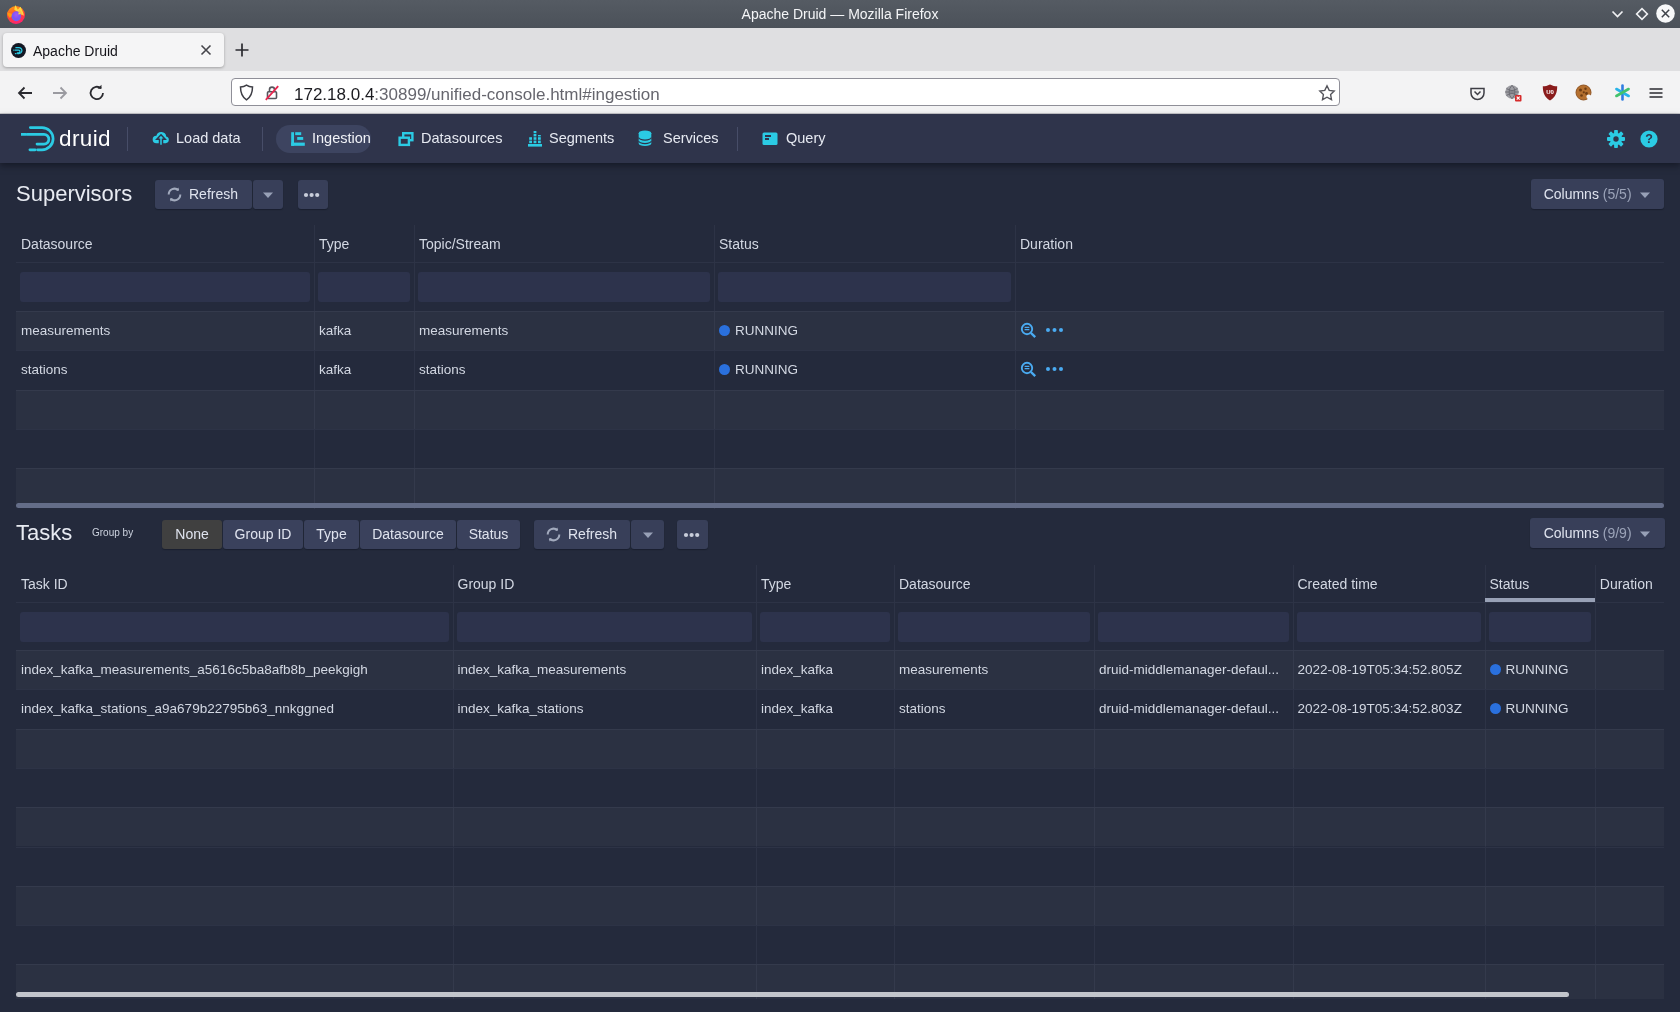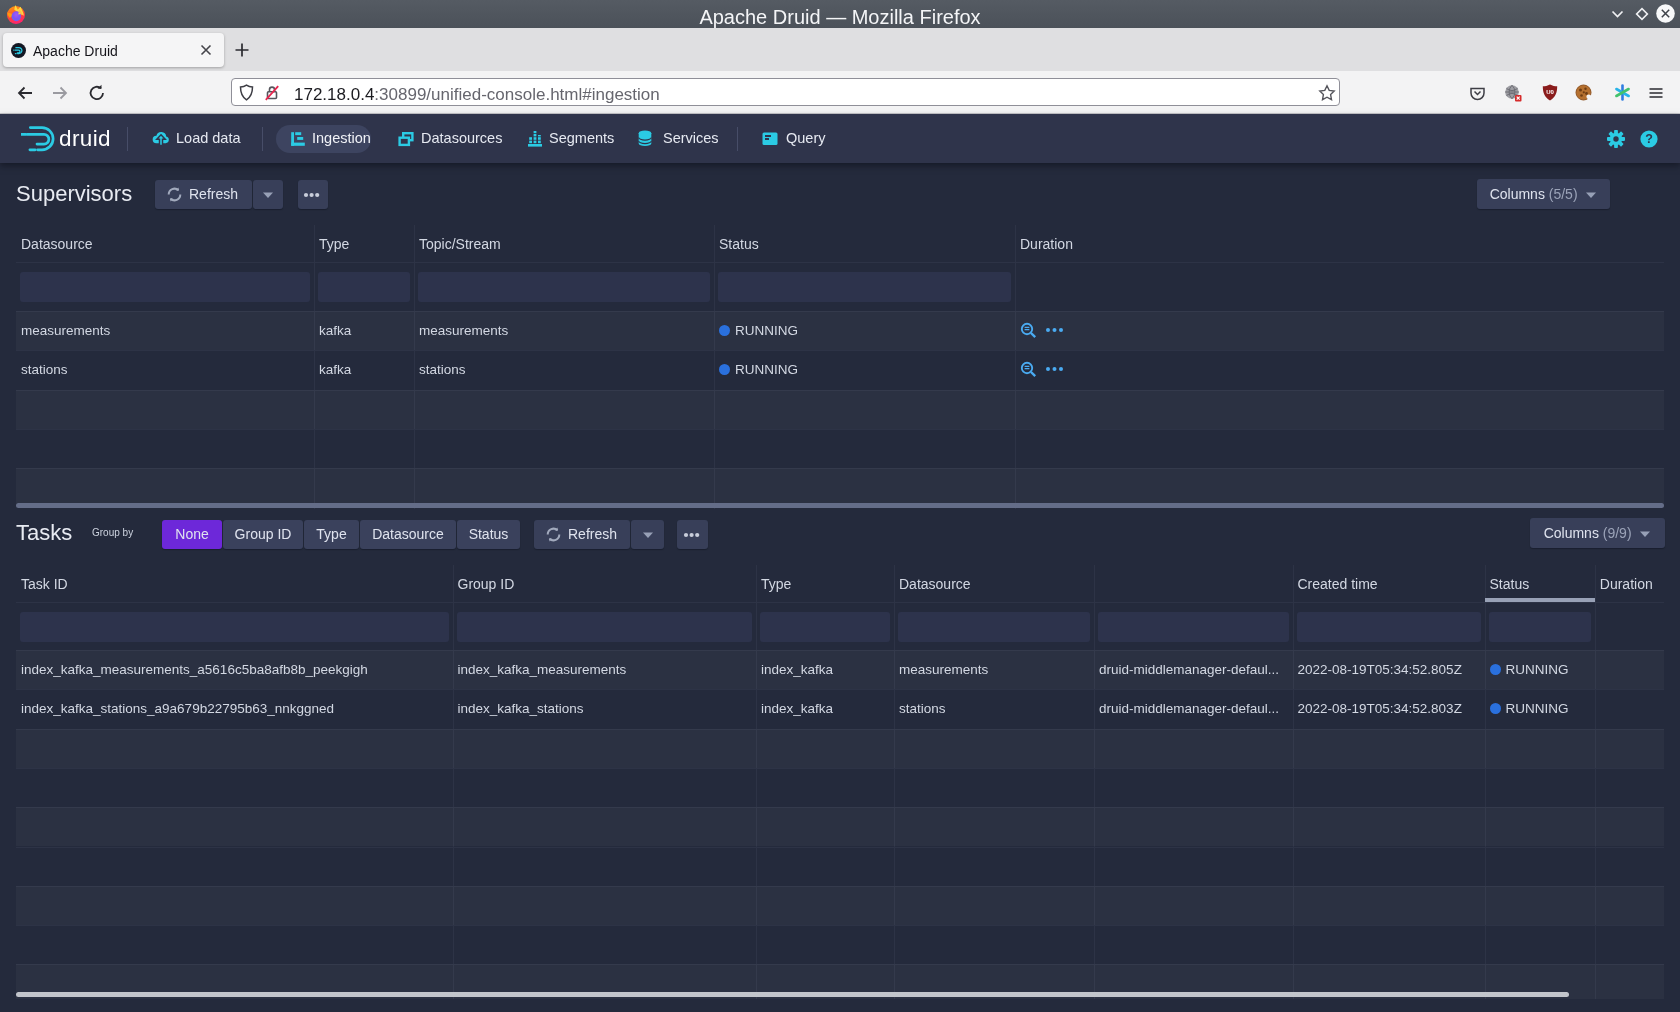--- a/index.html
+++ b/index.html
@@ -12,21 +12,21 @@
 .hdr{position:absolute;top:0;height:37px;line-height:38px;font-size:14px;color:#d3d8e3;white-space:nowrap}
 .finput{position:absolute;background:#2d334c;border-radius:3px;height:30px}
 .cell{position:absolute;font-size:13.5px;color:#d3d8e3;white-space:nowrap;overflow:hidden}
 .dot{position:absolute;width:11px;height:11px;border-radius:50%;background:#2a70dd}
 .navitem{position:absolute;top:0;height:49px;line-height:49px;color:#e6e9f1;font-size:14.5px;z-index:7}
 .navsep{position:absolute;top:13px;width:1px;height:24px;background:#474d68;z-index:7}
 </style></head>
 <body>
 
 <div class="abs" style="left:0;top:0;width:1680px;height:28px;background:linear-gradient(#555b63,#4b5159)"></div>
-<div class="abs" style="left:0;top:6px;width:1680px;text-align:center;color:#f4f5f7;font-size:20px">Apache Druid — Mozilla Firefox</div>
+<div class="abs" style="left:0;top:6px;width:1680px;text-align:center;color:#f4f5f7;font-size:14px">Apache Druid — Mozilla Firefox</div>
 <svg class="abs" style="left:6px;top:4px" width="20" height="20" viewBox="0 0 20 20">
     <defs>
       <linearGradient id="fg" x1="30%" y1="0%" x2="60%" y2="100%">
         <stop offset="0%" stop-color="#ff9a0e"></stop>
         <stop offset="55%" stop-color="#ff4439"></stop>
         <stop offset="100%" stop-color="#ff1f72"></stop>
       </linearGradient>
       <radialGradient id="fg2" cx="50%" cy="35%" r="70%">
         <stop offset="0%" stop-color="#a05bf9"></stop>
         <stop offset="55%" stop-color="#7f54f3"></stop>
@@ -217,21 +217,21 @@
     <path d="M4.5 15.4 l-0.4 -3.2 3.2 0.5z" fill="#a2aabd"></path>
   </svg>
 <div class="btn" style="left:253px;top:180px;width:30px;height:29px;line-height:29px;text-align:center"><svg width="12" height="8" viewBox="0 0 12 8" style="vertical-align:middle">
       <path d="M1 1.5 h10 l-5 5.5z" fill="#97a0b6"></path>
     </svg></div>
 <div class="btn" style="left:298px;top:180px;width:30px;height:29px;line-height:29px;text-align:center"><svg width="20" height="6" viewBox="0 0 20 6" style="vertical-align:middle">
       <circle cx="3.0" cy="3" r="2.1" fill="#c8cdda"></circle>
       <circle cx="8.6" cy="3" r="2.1" fill="#c8cdda"></circle>
       <circle cx="14.2" cy="3" r="2.1" fill="#c8cdda"></circle>
     </svg></div>
-<div class="btn" style="left:1477px;top:179px;width:133px;height:30px;line-height:30px;text-align:center">Columns <span class="dim">(5/5)</span>&nbsp; <svg width="12" height="8" viewBox="0 0 12 8" style="vertical-align:middle">
+<div class="btn" style="left:1531px;top:179px;width:133px;height:30px;line-height:30px;text-align:center">Columns <span class="dim">(5/5)</span>&nbsp; <svg width="12" height="8" viewBox="0 0 12 8" style="vertical-align:middle">
       <path d="M1 1.5 h10 l-5 5.5z" fill="#97a0b6"></path>
     </svg></div>
 <div class="abs" style="left:16px;top:225px;width:1648px;height:284px;overflow:hidden">
 <div class="vline" style="left:298.0px;height:284px"></div>
 <div class="vline" style="left:398.0px;height:284px"></div>
 <div class="vline" style="left:698.0px;height:284px"></div>
 <div class="vline" style="left:999.0px;height:284px"></div>
 <div class="hdr" style="left:0.0px;width:292.0px;padding-left:5px">Datasource</div>
 <div class="hdr" style="left:298.0px;width:94.0px;padding-left:5px">Type</div>
 <div class="hdr" style="left:398.0px;width:294.0px;padding-left:5px">Topic/Stream</div>
@@ -277,21 +277,21 @@
     </svg>
 <div class="hline" style="top:164.6px"></div>
 <div class="abs" style="left:0;top:164.6px;width:1648px;height:39.3px;background:rgba(255,255,255,0.035)"></div>
 <div class="hline" style="top:203.9px"></div>
 <div class="hline" style="top:243.2px"></div>
 <div class="abs" style="left:0;top:243.2px;width:1648px;height:39.3px;background:rgba(255,255,255,0.035)"></div>
 <div class="abs" style="left:0;top:278.0px;width:1648.0px;height:5px;border-radius:3px;background:#646d88"></div>
 </div>
 <div class="abs sectitle" style="left:16px;top:520px">Tasks</div>
 <div class="abs" style="left:92px;top:527px;font-size:10px;color:#cdd3df">Group by</div>
-<div class="btn" style="left:162px;top:520px;width:60px;height:29px;line-height:29px;text-align:center;background:#6d28d9">None</div>
+<div class="btn" style="left:162px;top:520px;width:60px;height:29px;line-height:29px;text-align:center;background:#404040">None</div>
 <div class="btn" style="left:223px;top:520px;width:80px;height:29px;line-height:29px;text-align:center;background:#3a415c">Group ID</div>
 <div class="btn" style="left:304px;top:520px;width:55px;height:29px;line-height:29px;text-align:center;background:#3a415c">Type</div>
 <div class="btn" style="left:360px;top:520px;width:96px;height:29px;line-height:29px;text-align:center;background:#3a415c">Datasource</div>
 <div class="btn" style="left:457px;top:520px;width:63px;height:29px;line-height:29px;text-align:center;background:#3a415c">Status</div>
 <div class="btn" style="left:534px;top:520px;width:96px;height:29px;line-height:29px"><span style="margin-left:34px">Refresh</span></div>
 <svg class="abs" style="left:545px;top:526px" width="17" height="17" viewBox="0 0 17 17">
     <g stroke="#a2aabd" stroke-width="2" fill="none">
       <path d="M14.3 8.5 a5.8 5.8 0 0 1 -9.8 4.2 M2.7 8.5 a5.8 5.8 0 0 1 9.8 -4.2"></path>
     </g>
     <path d="M12.5 1.6 l0.4 3.2 -3.2 -0.5z" fill="#a2aabd"></path>

